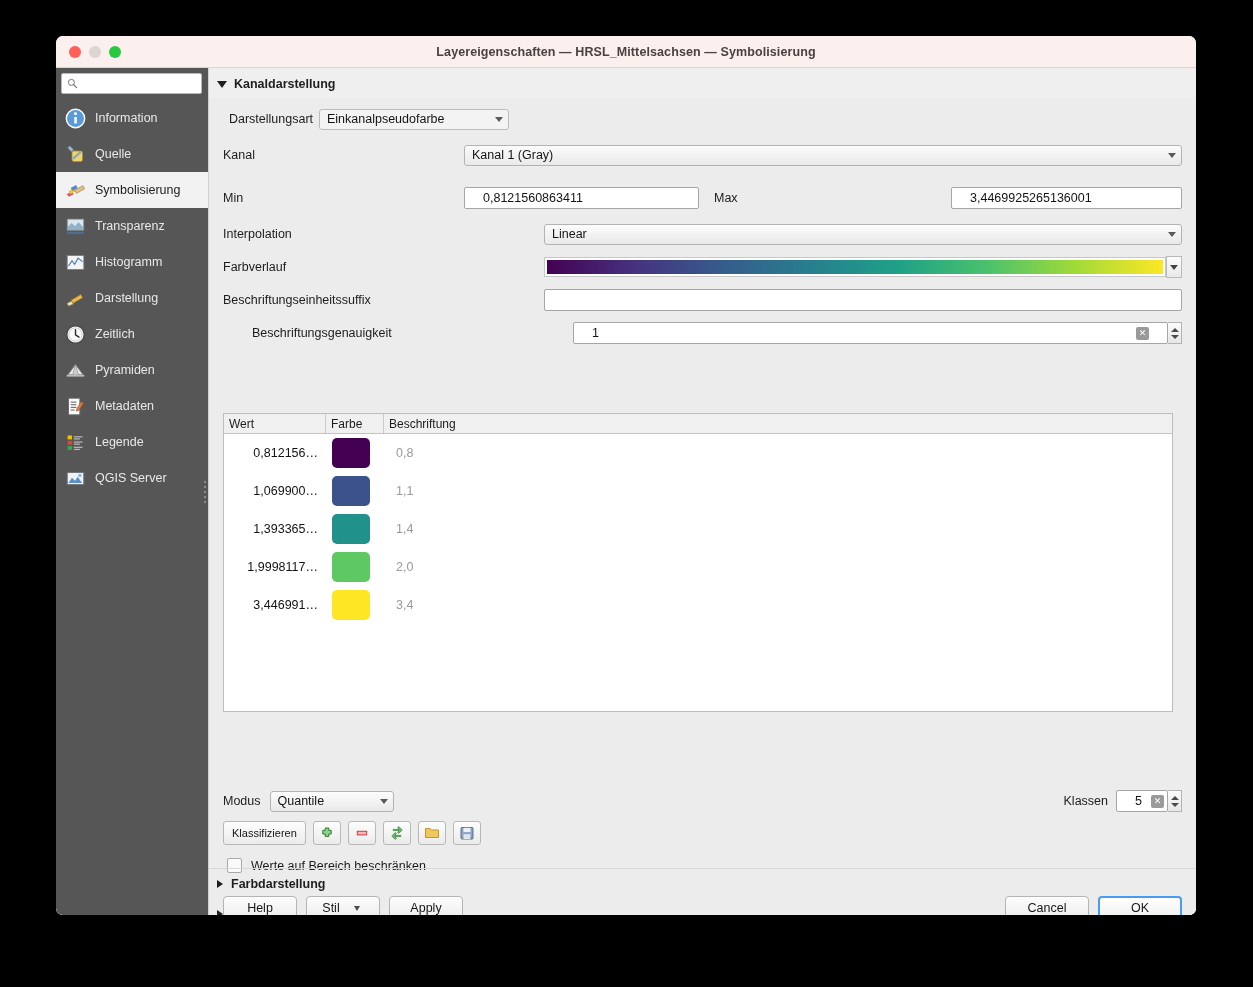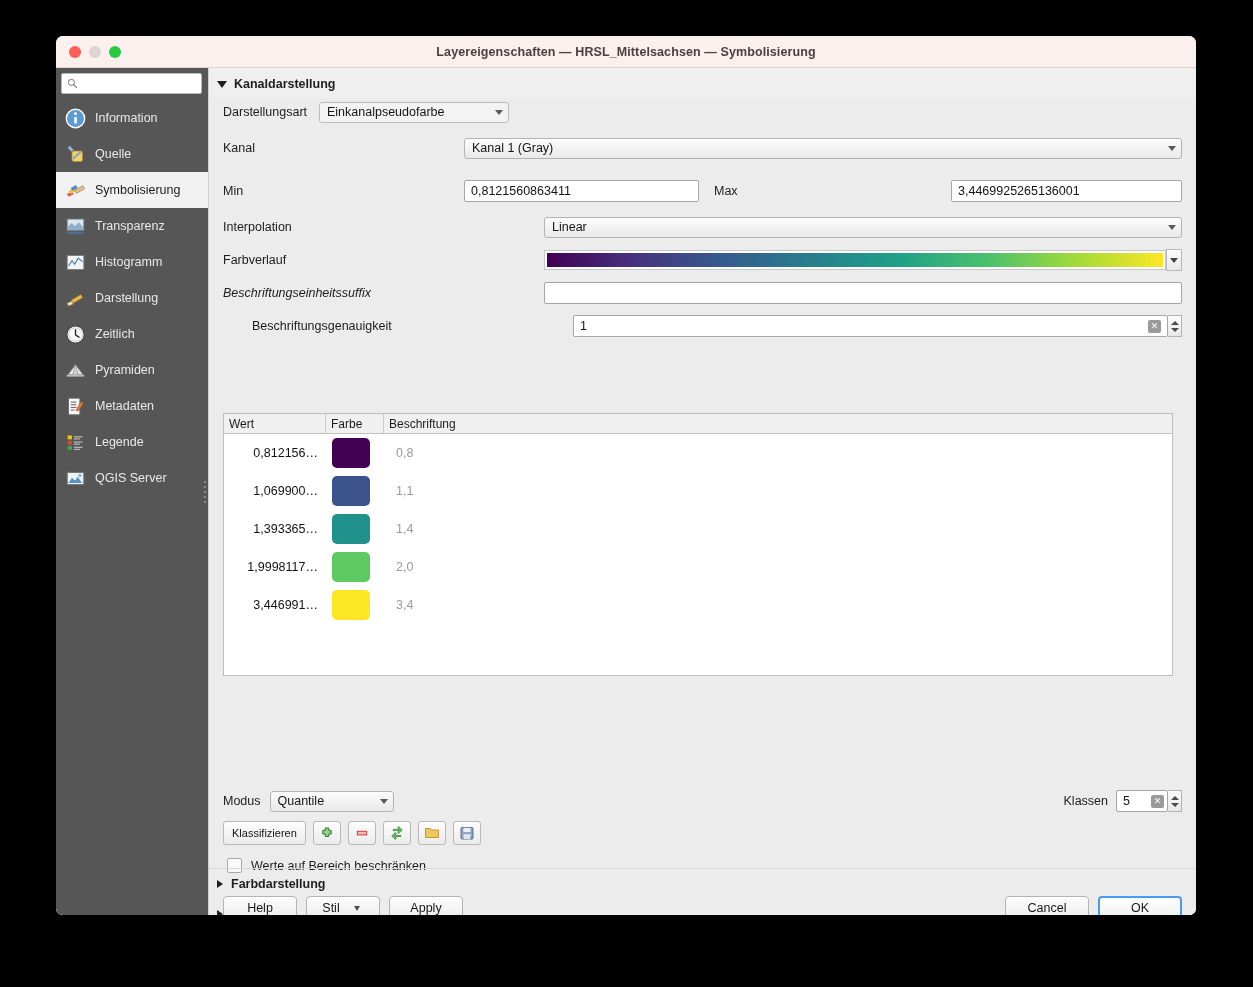--- a/index.html
+++ b/index.html
@@ -231,21 +231,21 @@
   
   .tin {
     background: #ffffff;
     border: 1px solid #a6a6a6;
     border-radius: 2px;
     height: 22px;
     font-size: 12.5px;
     color: #141414;
     display: flex;
     align-items: center;
-    padding: 0 6px;
+    padding: 0 18px;
     box-sizing: border-box;
   }
 
   .spinbtns {
     width: 14px;
     height: 22px;
     border: 1px solid #b3b3b3;
     border-left: none;
     background: linear-gradient(180deg,#fbfbfb,#e7e7e7);
     display: flex;
@@ -292,21 +292,21 @@
   .ramp-arrow .a {
     width:0;height:0;border-left:4px solid transparent;border-right:4px solid transparent;border-top:5px solid #444;
   }
 
   
   .table-wrap {
     position: absolute;
     left: 14px;
     top: 315px;
     width: 950px;
-    height: 263px;
+    height: 299px;
     background: #ffffff;
     border: 1px solid #bdbdbd;
     box-sizing: border-box;
     overflow: hidden;
   }
   .thead {
     display: flex;
     height: 19px;
     background: #f0f0f0;
     border-bottom: 1px solid #c3c3c3;
@@ -640,21 +640,21 @@
 
       <div class="main">
 
         <div class="section-header">
           <span class="tri down"></span>
           <span>Kanaldarstellung</span>
         </div>
 
         <div class="panel-body">
 
-          <div class="row" style="margin-top:2px;">
+          <div class="row" style="margin-top:9px;text-align:center;">
             <span class="lbl" style="width:96px;">Darstellungsart</span>
             <div class="combo flat" style="width:190px;">
               <span>Einkanalpseudofarbe</span>
               <span class="arrow"></span>
             </div>
           </div>
 
           <div class="row" style="margin-top:12px;">
             <span class="lbl" style="width:241px;">Kanal</span>
             <div class="combo" style="flex:1;">
@@ -686,21 +686,21 @@
           <div class="row" style="margin-top:9px;">
             <span class="lbl" style="width:321px;">Farbverlauf</span>
             <div class="ramp" style="flex:1;">
               <div class="ramp-inner" id="rampGrad" style="background: linear-gradient(90deg, rgb(68, 1, 84) 0%, rgb(70, 50, 126) 14.3%, rgb(54, 92, 141) 28.6%, rgb(39, 127, 142) 42.9%, rgb(31, 161, 135) 57.1%, rgb(74, 193, 109) 71.4%, rgb(160, 218, 57) 85.7%, rgb(253, 231, 37) 100%);"></div>
             </div>
             <div class="ramp-arrow">
               <span class="a"></span>
             </div>
           </div>
 
-          <div class="row" style="margin-top:9px;font-style:italic;">
+          <div class="row" style="margin-top:9px;">
             <span class="lbl" style="width:321px;">Beschriftungseinheitssuffix</span>
             <div class="tin" style="flex:1;">
               <span></span>
             </div>
           </div>
 
           <div class="row" style="margin-top:9px;">
             <span class="lbl" style="width:321px;margin-left:29px;">Beschriftungsgenauigkeit</span>
             <div class="tin" style="flex:1;justify-content:space-between;">
               <span>1</span>

